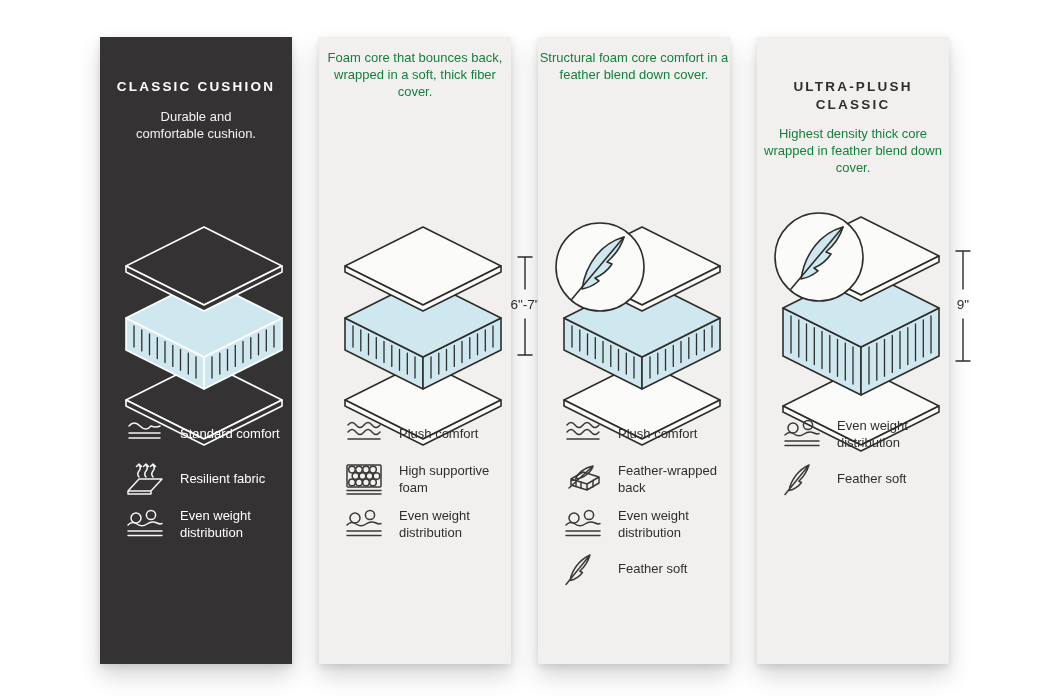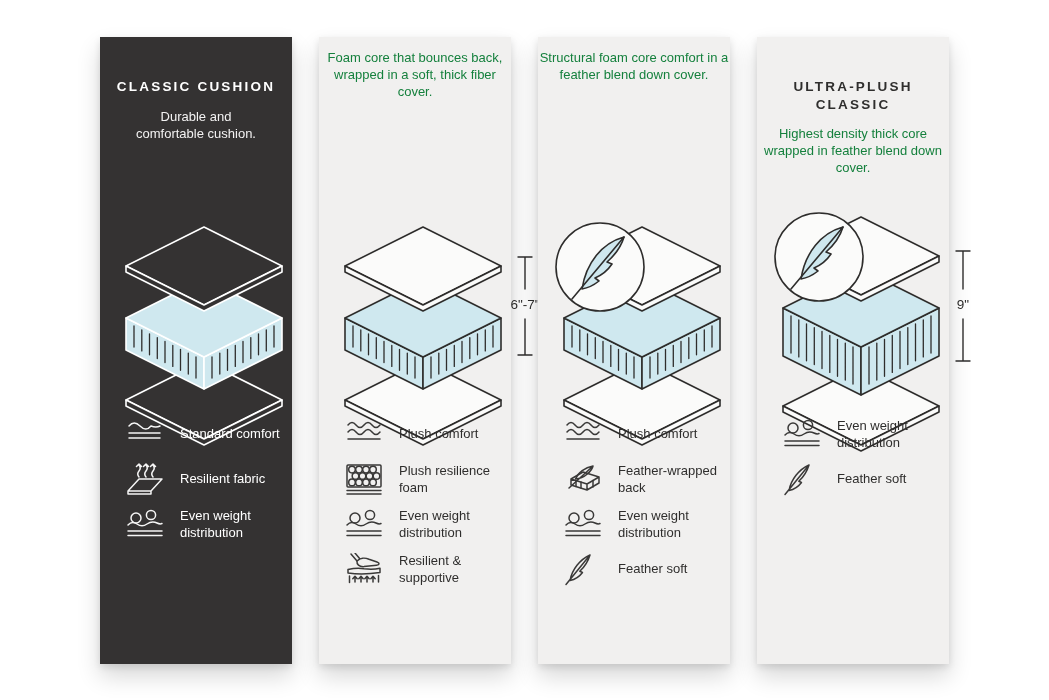--- a/index.html
+++ b/index.html
@@ -145,46 +145,31 @@
               <circle cx="17.5" cy="13" r="3.3"></circle>
               <circle cx="24.5" cy="13" r="3.3"></circle>
               <circle cx="31.5" cy="13" r="3.3"></circle>
               <circle cx="7" cy="19.4" r="3.3"></circle>
               <circle cx="14" cy="19.4" r="3.3"></circle>
               <circle cx="21" cy="19.4" r="3.3"></circle>
               <circle cx="28" cy="19.4" r="3.3"></circle>
               <path d="M2,27.5 H36 M2,31 H36"></path>
             </svg>
           </span>
-          <span class="flabel">Plush resilience foam</span>
-        </li>
-        <li class="feat">
-          <span class="ficon">
-            <svg width="38" height="34" viewBox="0 0 38 34" fill="none" stroke="#3a3938" stroke-width="1.5" stroke-linecap="round" stroke-linejoin="round">
-              <circle cx="10" cy="10" r="5"></circle>
-              <circle cx="25" cy="7" r="4.6"></circle>
-              <path d="M2,17 Q6,12.5 11,16 Q16,19.5 21,16 Q26,12.5 31,15 Q34,16.5 36,15.5 M2,23 H36 M2,27.5 H36"></path>
-            </svg>
-          </span>
-          <span class="flabel">Even weight distribution</span>
-        </li>
-        <li class="feat">
-          <span class="ficon">
-            <svg width="38" height="34" viewBox="0 0 38 34" fill="none" stroke="#3a3938" stroke-width="1.5" stroke-linecap="round" stroke-linejoin="round">
-              <path d="M3,16.5 Q12,14.5 19,15.8 Q28,17 35,15.2 M3,16.5 L3,20 Q18,22 35,19.5 L35,15.2"></path>
-              <path d="M6,1 L12,8 M10,0 L15,6"></path>
-              <path d="M12,8 C15,4.8 20,4.5 24,6.3 L32,9 C35,10 34.6,12 31.5,12.3 L19,13.6 C14,14 11.6,11 12,8 Z" fill="#f1f0ef"></path>
-              <path d="M4.5,23 V29.5 M33.5,22.5 V29"></path>
-              <path d="M10,29 V23.5 M7.8,25.8 L10,23.2 L12.2,25.8"></path>
-              <path d="M16,29 V23.5 M13.8,25.8 L16,23.2 L18.2,25.8"></path>
-              <path d="M22,29 V23.5 M19.8,25.8 L22,23.2 L24.2,25.8"></path>
-              <path d="M28,29 V23.5 M25.8,25.8 L28,23.2 L30.2,25.8"></path>
-            </svg>
-          </span>
-          <span class="flabel">Resilient &amp; supportive</span>
+          <span class="flabel">High supportive foam</span>
+        </li>
+        <li class="feat">
+          <span class="ficon">
+            <svg width="38" height="34" viewBox="0 0 38 34" fill="none" stroke="#3a3938" stroke-width="1.5" stroke-linecap="round" stroke-linejoin="round">
+              <circle cx="10" cy="10" r="5"></circle>
+              <circle cx="25" cy="7" r="4.6"></circle>
+              <path d="M2,17 Q6,12.5 11,16 Q16,19.5 21,16 Q26,12.5 31,15 Q34,16.5 36,15.5 M2,23 H36 M2,27.5 H36"></path>
+            </svg>
+          </span>
+          <span class="flabel">Even weight distribution</span>
         </li>
       </ul>
     </section>
     <section class="card light card-feather-blend-cushion">
       <p class="desc">Structural foam core comfort in a feather blend down cover.</p>
       <div class="illus">
         <svg width="224" height="244" viewBox="0 0 224 244">
           <g fill="none" stroke="#2e2d2c" stroke-width="1.6" stroke-linejoin="round" stroke-linecap="round" transform="translate(0,12)">
             <path d="M104,140 L182,179 L104,218 L26,179 Z" fill="#fbfbfa"></path>
             <path d="M26,179 L104,218 L182,179 L182,185 L104,224 L26,185 Z" fill="#fbfbfa"></path>

